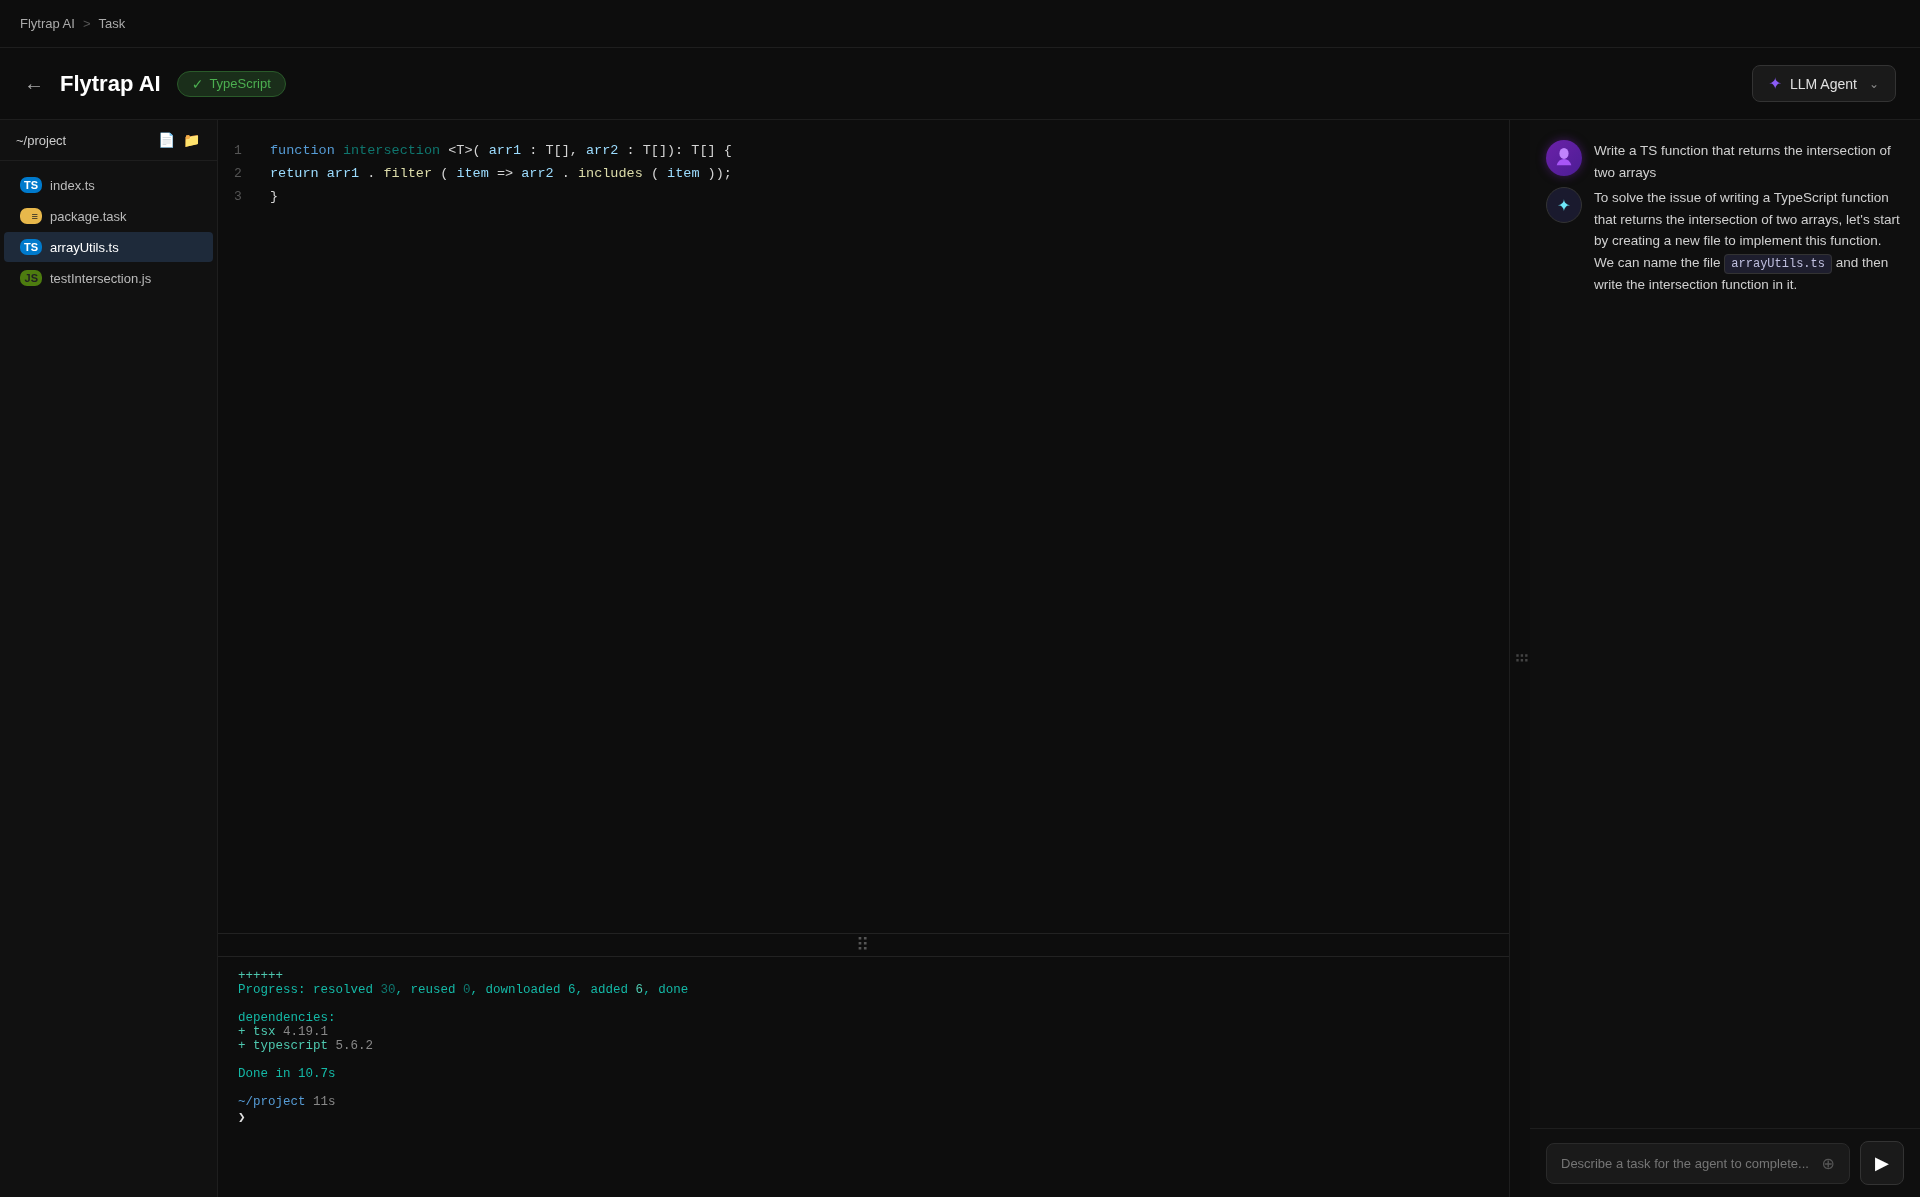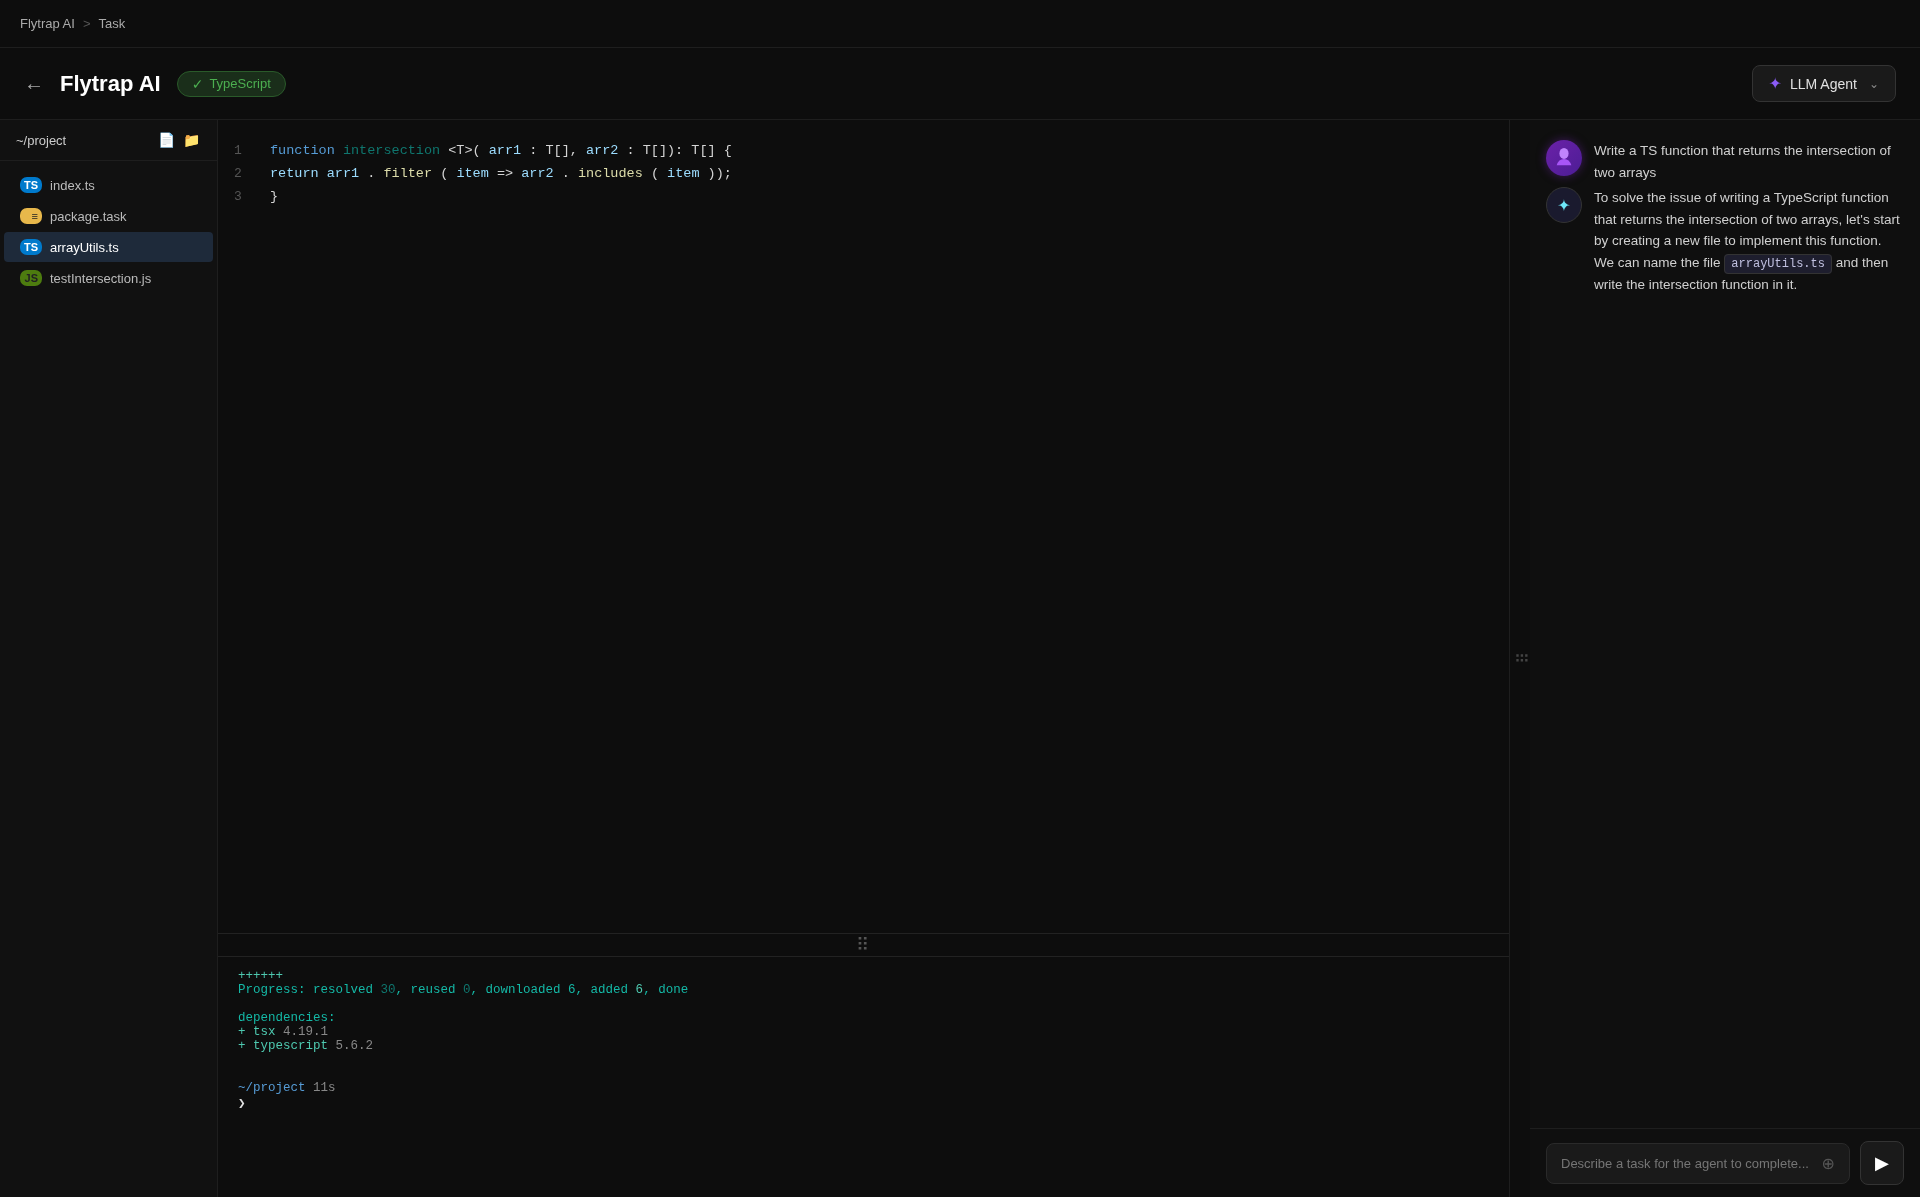--- a/index.html
+++ b/index.html
@@ -469,20 +469,21 @@
       </div>
       <div>&nbsp;</div>
       <div><span class="term-white">dependencies:</span></div>
       <div>
         <span class="term-plus">+ tsx </span><span class="term-ver">4.19.1</span>
       </div>
       <div>
         <span class="term-plus">+ typescript </span><span class="term-ver">5.6.2</span>
       </div>
       <div>&nbsp;</div>
+      <div><span class="term-white">Done in 10.7s</span></div>
       <div>&nbsp;</div>
       <div><span class="term-path">~/project</span><span class="term-ver"> 11s</span></div>
       <div><span class="term-prompt">❯</span></div>
     </div>
   </div>
 
   <div class="vertical-handle">
     <span class="v-dots">⠿</span>
   </div>
 

